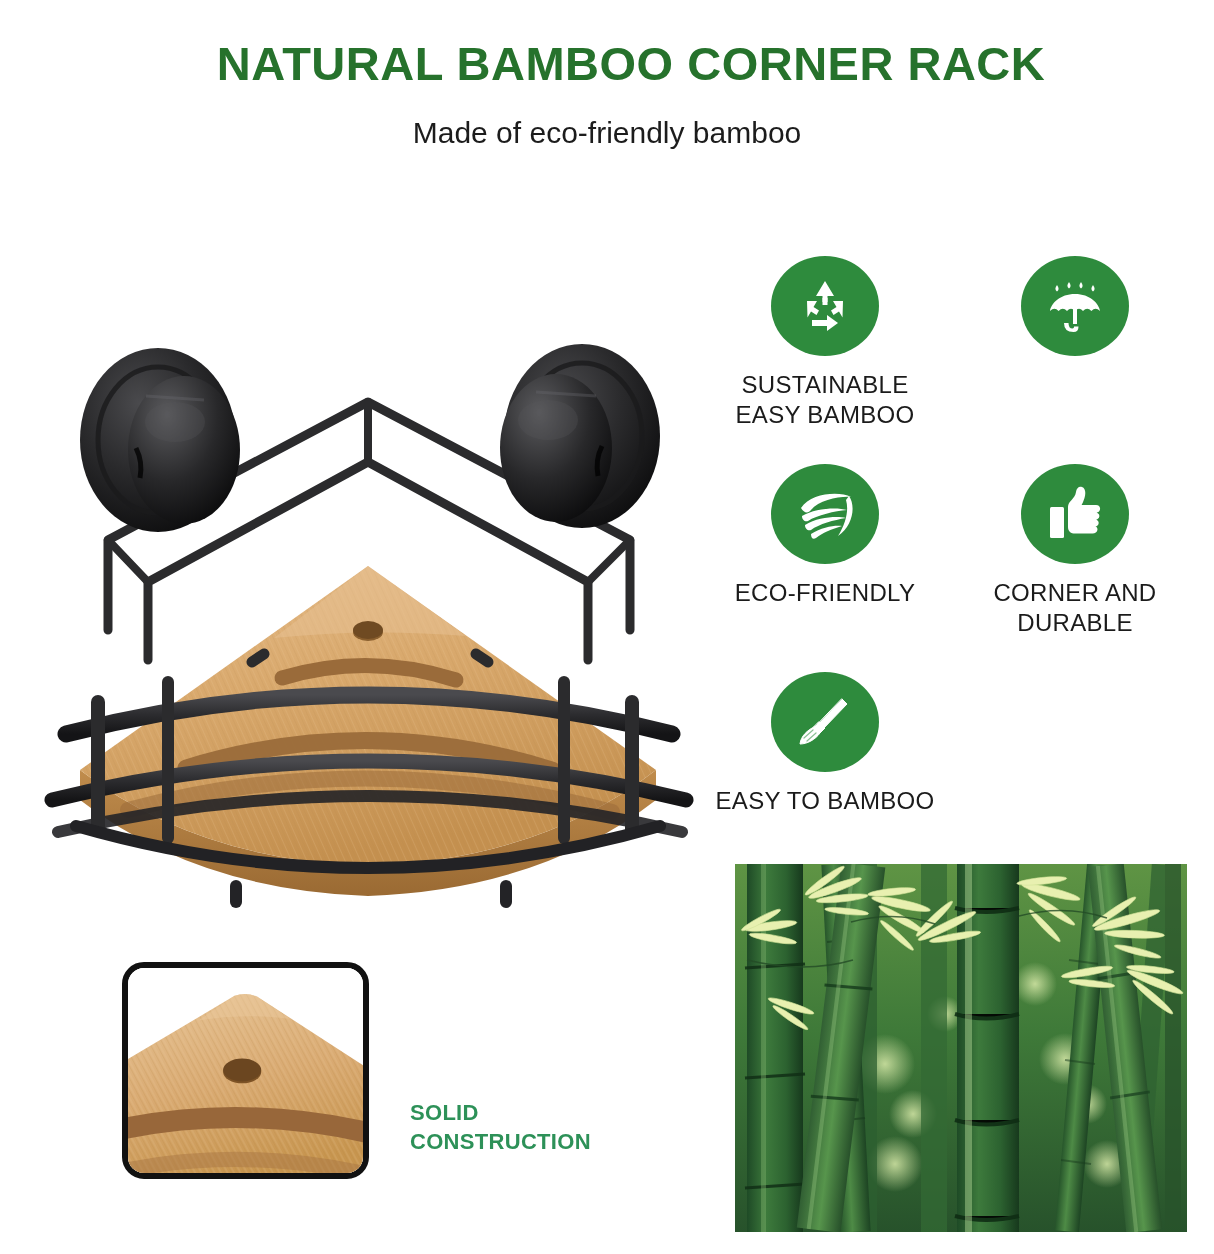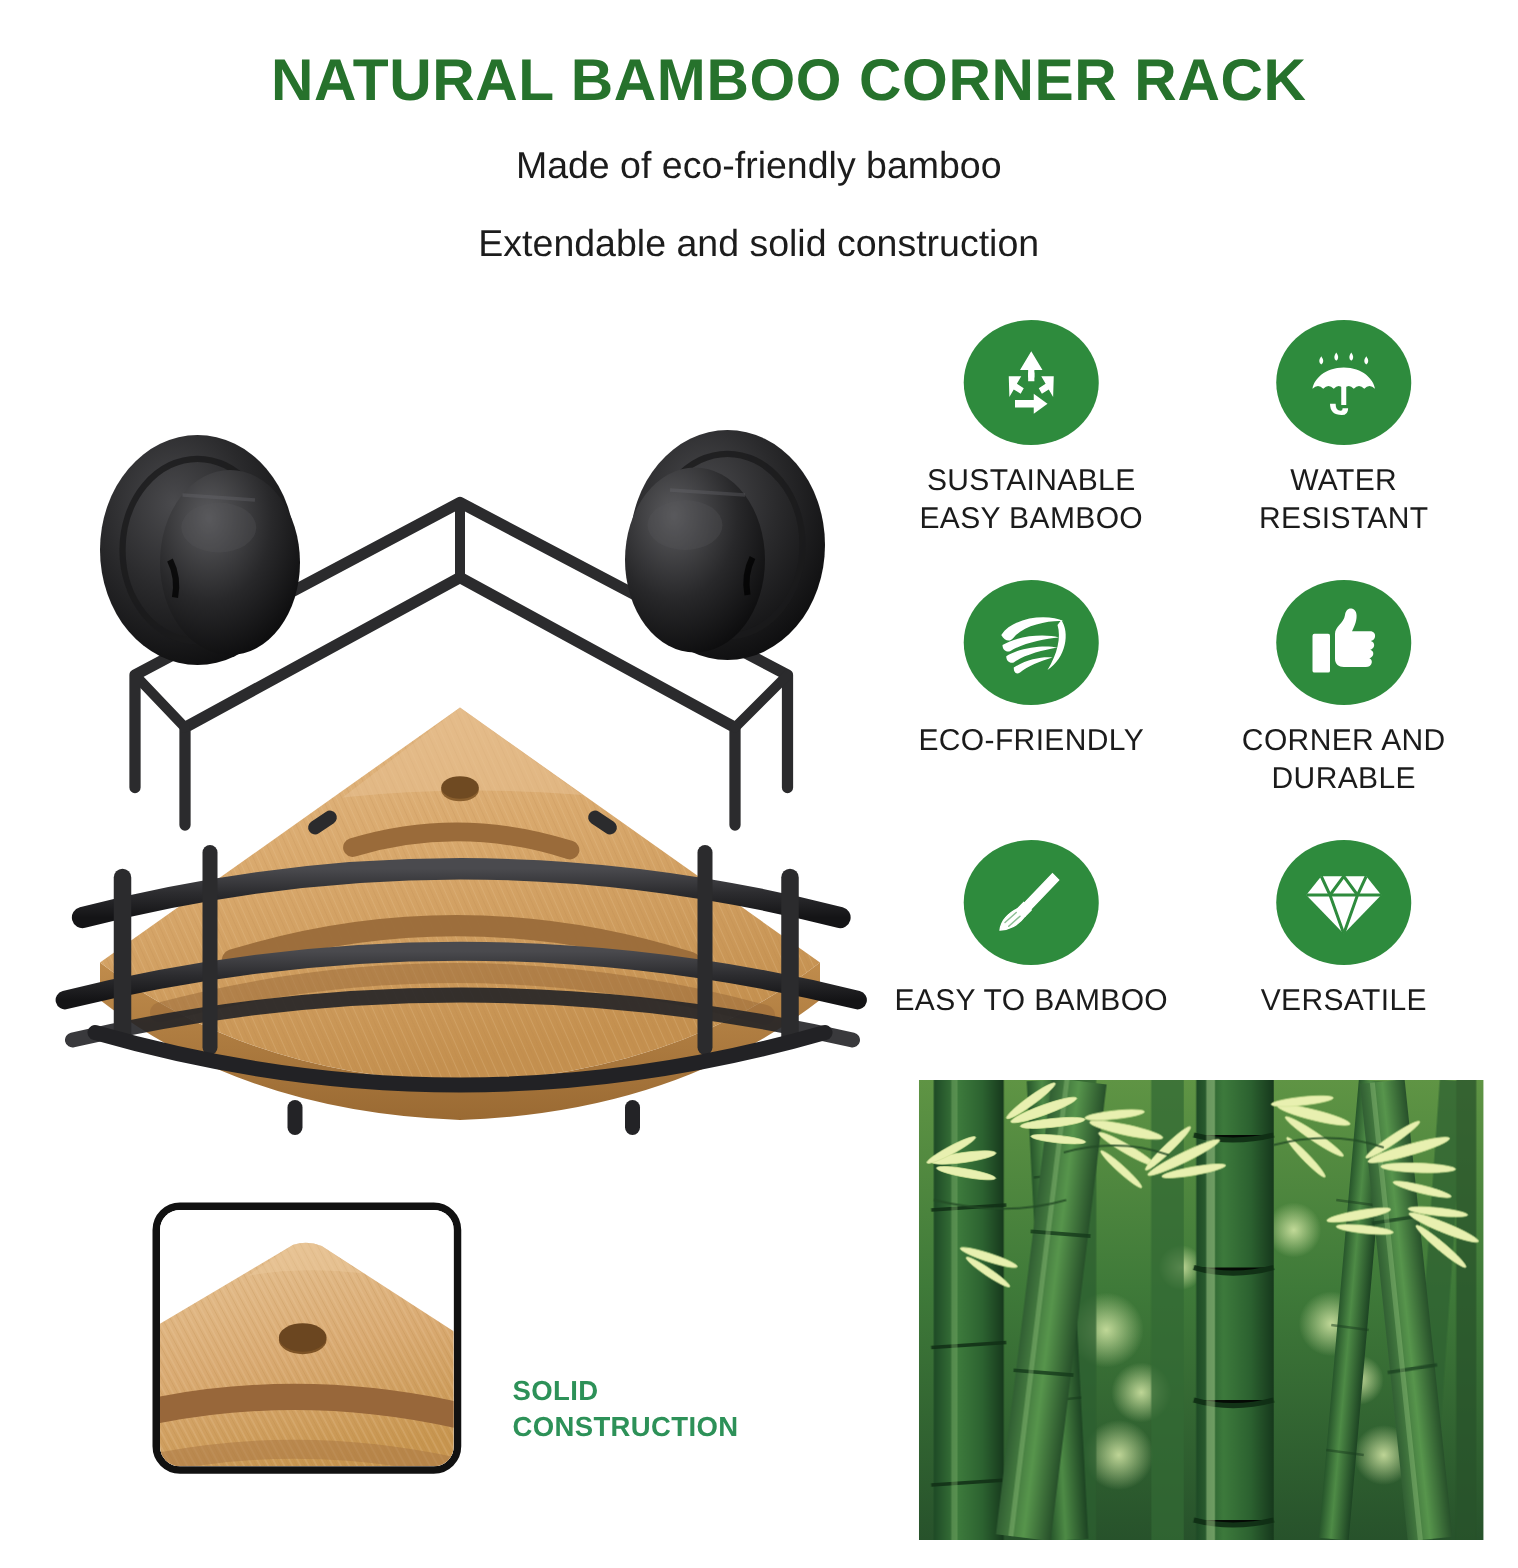--- a/index.html
+++ b/index.html
@@ -101,21 +101,20 @@
 </style>
 </head>
 <body>
 
 <div class="page">
 
   <div class="header">
     <div class="main-title">NATURAL BAMBOO CORNER RACK</div>
     <div class="subtitle-block">
       <div class="subtitle">Made of eco-friendly bamboo</div>
-      <div class="subtitle">Extendable and solid construction</div>
     </div>
   </div>
 
   <div class="hero">
     <svg viewBox="0 0 690 600" xmlns="http://www.w3.org/2000/svg">
       <defs>
         <radialGradient id="cupGrad" cx="38%" cy="30%" r="78%">
           <stop offset="0%" stop-color="#4a4a4d"></stop>
           <stop offset="48%" stop-color="#2a2a2c"></stop>
           <stop offset="100%" stop-color="#0b0b0c"></stop>
@@ -238,24 +237,20 @@
             <path d="M15 12 q3.2 4.4 0 6.6 q-3.2 -2.2 0 -6.6 Z"></path>
             <path d="M27 9 q3.2 4.4 0 6.6 q-3.2 -2.2 0 -6.6 Z"></path>
             <path d="M39 9 q3.2 4.4 0 6.6 q-3.2 -2.2 0 -6.6 Z"></path>
             <path d="M51 12 q3.2 4.4 0 6.6 q-3.2 -2.2 0 -6.6 Z"></path>
             <path d="M33 21 C18 21 9 30.5 8 38 q4.5 -4.5 8.6 0 q4.2 -4.6 8.4 0 q4 -4.6 8 0 q4 -4.6 8 0 q4.2 -4.6 8.4 0 q4.1 -4.5 8.6 0 C57 30.5 48 21 33 21 Z"></path>
             <rect x="31" y="24" width="4" height="27"></rect>
             <path d="M22 50 q0 9 9.5 9 q5 0 5 -5.5 h-4.4 q0 2.1 -1.6 2.1 q-4 0 -4 -5.6 Z"></path>
           </g>
         </svg>
       </div>
-      <div class="f-label">
-        <div>WATER</div>
-        <div>RESISTANT</div>
-      </div>
     </div>
 
     <div class="feature">
       <div class="badge">
         <svg width="68" height="60" viewBox="0 0 68 60" xmlns="http://www.w3.org/2000/svg">
           <g fill="#ffffff">
             <path d="M10 24 C20 9 48 7 60 13 C49 12 28 16 20 26 C17 30 13 29 10 24 Z"></path>
             <path d="M58 12 C65 22 62 42 47 52 C55 39 58 26 55 16 Z"></path>
             <path d="M11 32 C24 24 46 23 56 26 C44 27 26 31 17 37 C14 38 11 36 11 32 Z"></path>
             <path d="M14 41 C27 33 46 32 55 34 C43 36 28 40 20 46 C17 47 14 45 14 41 Z"></path>
@@ -296,38 +291,20 @@
               <path d="M14 36 L7 43"></path>
             </g>
           </g>
         </svg>
       </div>
       <div class="f-label">
         <div>EASY TO BAMBOO</div>
       </div>
     </div>
 
-    <div class="feature">
-      <div class="badge">
-        <svg width="64" height="58" viewBox="0 0 64 58" xmlns="http://www.w3.org/2000/svg">
-          <g fill="#ffffff">
-            <path d="M14 8 L50 8 L62 23 L32 54 L2 23 Z"></path>
-          </g>
-          <g stroke="#2e8b3d" stroke-width="2.4" fill="none">
-            <path d="M2 23 L62 23"></path>
-            <path d="M14 8 L21 23 L32 54"></path>
-            <path d="M50 8 L43 23 L32 54"></path>
-            <path d="M21 23 L32 8 L43 23"></path>
-          </g>
-        </svg>
-      </div>
-      <div class="f-label">
-        <div>VERSATILE</div>
-      </div>
-    </div>
   </div>
 
   <div class="detail-inset">
     <svg viewBox="0 0 247 217" xmlns="http://www.w3.org/2000/svg" preserveAspectRatio="xMidYMid slice">
       <defs>
         <linearGradient id="dTop" x1="0" y1="0" x2="0.3" y2="1">
           <stop offset="0%" stop-color="#e7c496"></stop>
           <stop offset="55%" stop-color="#d9aa72"></stop>
           <stop offset="100%" stop-color="#c7954f"></stop>
         </linearGradient>

